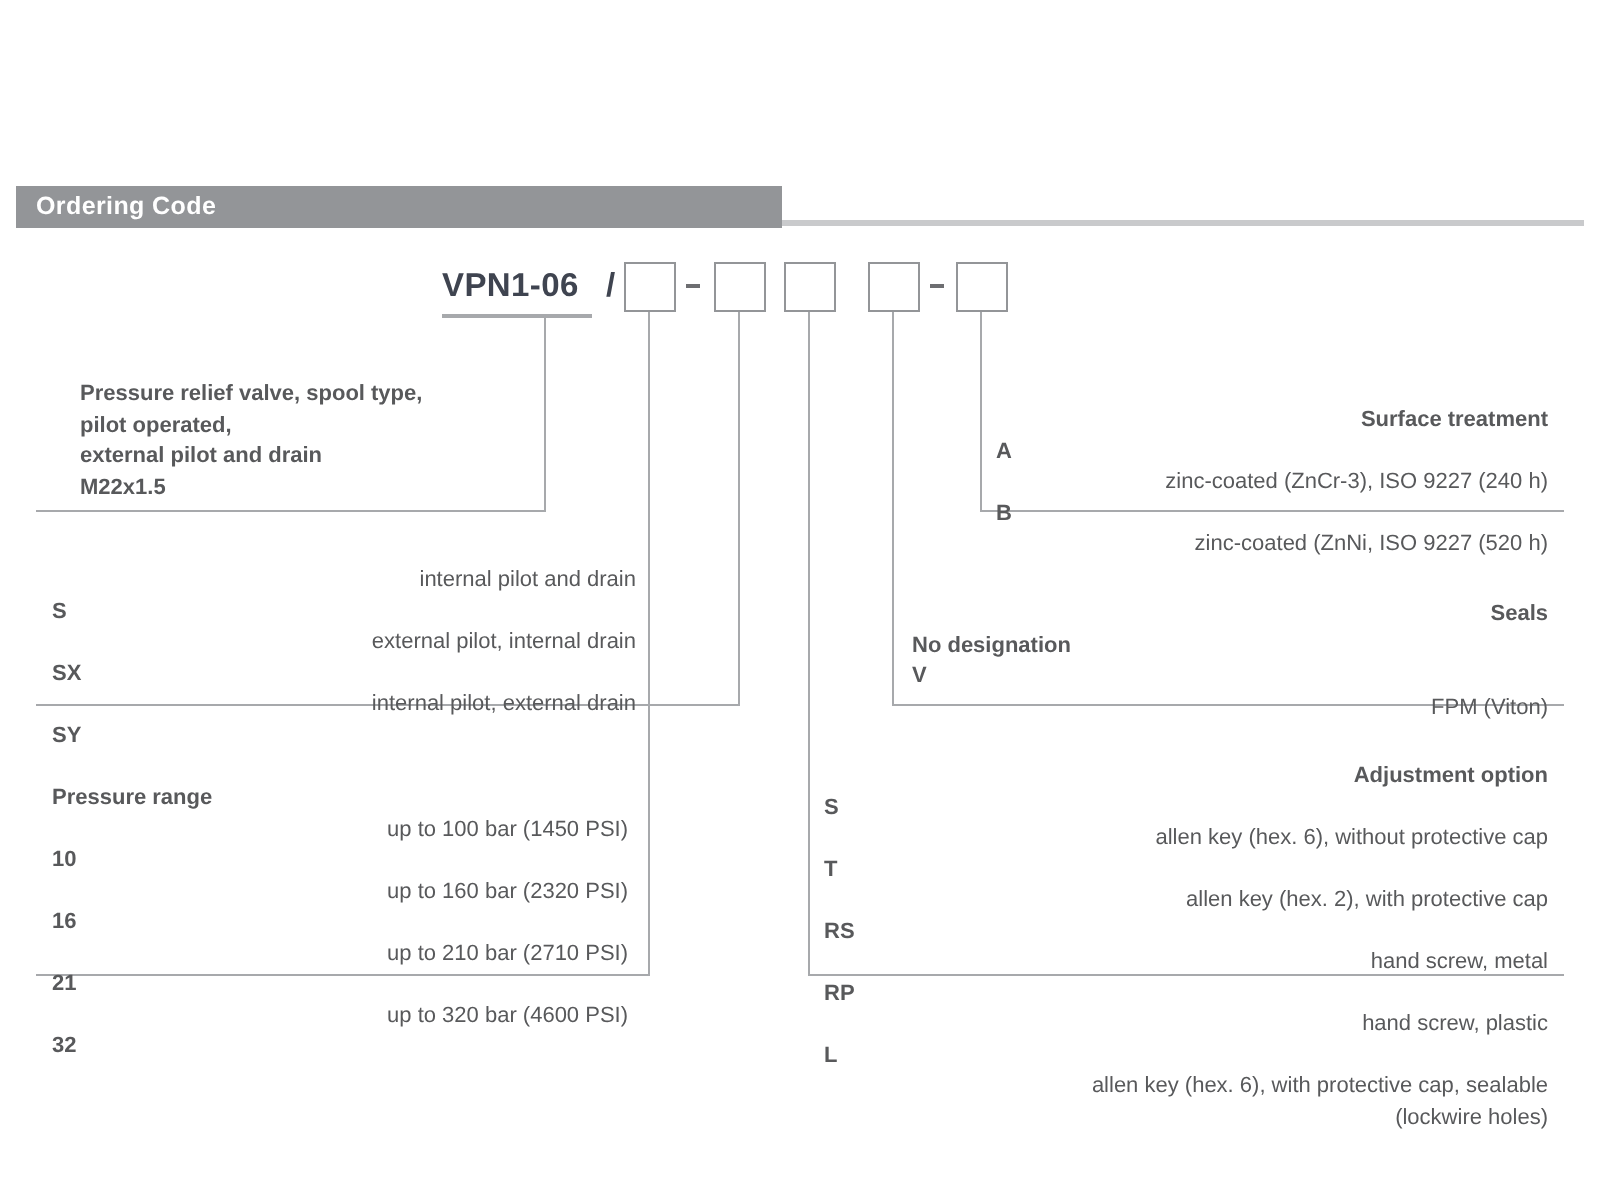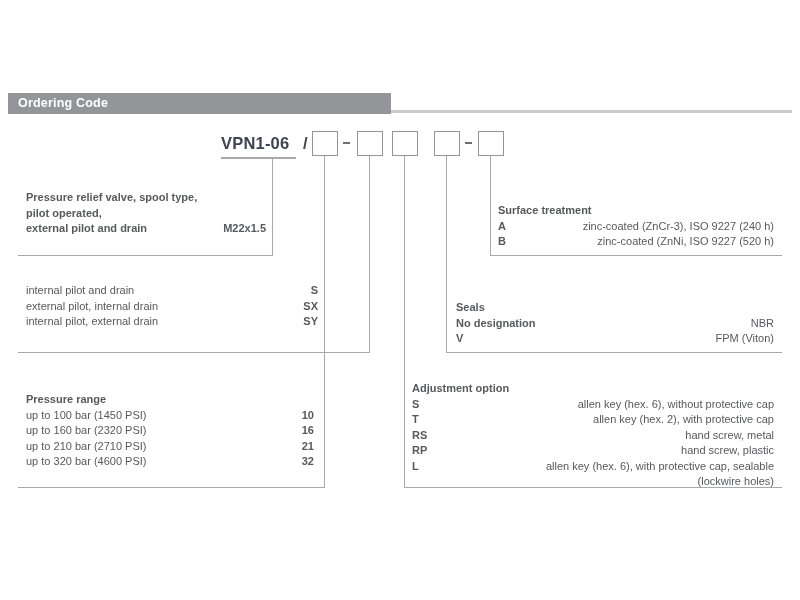--- a/index.html
+++ b/index.html
@@ -61,33 +61,34 @@
   
   .blk { position: absolute; }
   .blk .ttl {
     font-size: 11px; font-weight: bold; color: #58595b;
     line-height: 15.5px; white-space: nowrap;
   }
   .blk .row {
     font-size: 11px; line-height: 15.5px;
     color: #58595b; white-space: nowrap;
     display: flex;
+    flex-direction: column;
   }
   .blk .code {
     font-weight: bold; color: #58595b; white-space: nowrap;
   }
   .blk .desc { white-space: nowrap; text-align: right; }
 
   
   .blk.left .row { justify-content: space-between; }
   .blk.left .ttl { text-align: left; }
 
   
   .blk.right .row { justify-content: space-between; }
-  .blk.right .ttl { }
+  .blk.right .ttl { text-align: right; }
   .blk.right .desc { text-align: right; flex: 1; }
   .blk.right .code { width: 34px; text-align: left; }
 </style>
 </head>
 <body>
 
 <div id="root">
 
   <div class="hdr-bar"></div>
   <div class="hdr-title">Ordering Code</div>
@@ -118,21 +119,21 @@
   <div class="vline" style="left:490px; top:156px; height:99px;"></div>
 
   <div class="hline" style="left:18px;  top:255px; width:255px;"></div>
   <div class="hline" style="left:18px;  top:352px; width:352px;"></div>
   <div class="hline" style="left:18px;  top:487px; width:307px;"></div>
 
   <div class="hline" style="left:490px; top:255px; width:292px;"></div>
   <div class="hline" style="left:446px; top:352px; width:336px;"></div>
   <div class="hline" style="left:404px; top:487px; width:378px;"></div>
 
-  <div class="blk left" style="left:26px; top:190px; width:240px;">
+  <div class="blk left" style="left:40px; top:190px; width:240px;">
     <div class="ttl">Pressure relief valve, spool type,</div>
     <div class="ttl">pilot operated,</div>
     <div class="row">
       <span class="ttl">external pilot and drain</span>
       <span class="code">M22x1.5</span>
     </div>
   </div>
 
   <div class="blk left" style="left:26px; top:283px; width:292px;">
     <div class="row">
@@ -178,21 +179,20 @@
     <div class="row">
       <span class="code">B</span>
       <span class="desc">zinc-coated (ZnNi, ISO 9227 (520 h)</span>
     </div>
   </div>
 
   <div class="blk right" style="left:456px; top:300px; width:318px;">
     <div class="ttl">Seals</div>
     <div class="row">
       <span class="code" style="width:auto;">No designation</span>
-      <span class="desc">NBR</span>
     </div>
     <div class="row">
       <span class="code" style="width:auto;">V</span>
       <span class="desc">FPM (Viton)</span>
     </div>
   </div>
 
   <div class="blk right" style="left:412px; top:381px; width:362px;">
     <div class="ttl">Adjustment option</div>
     <div class="row">

